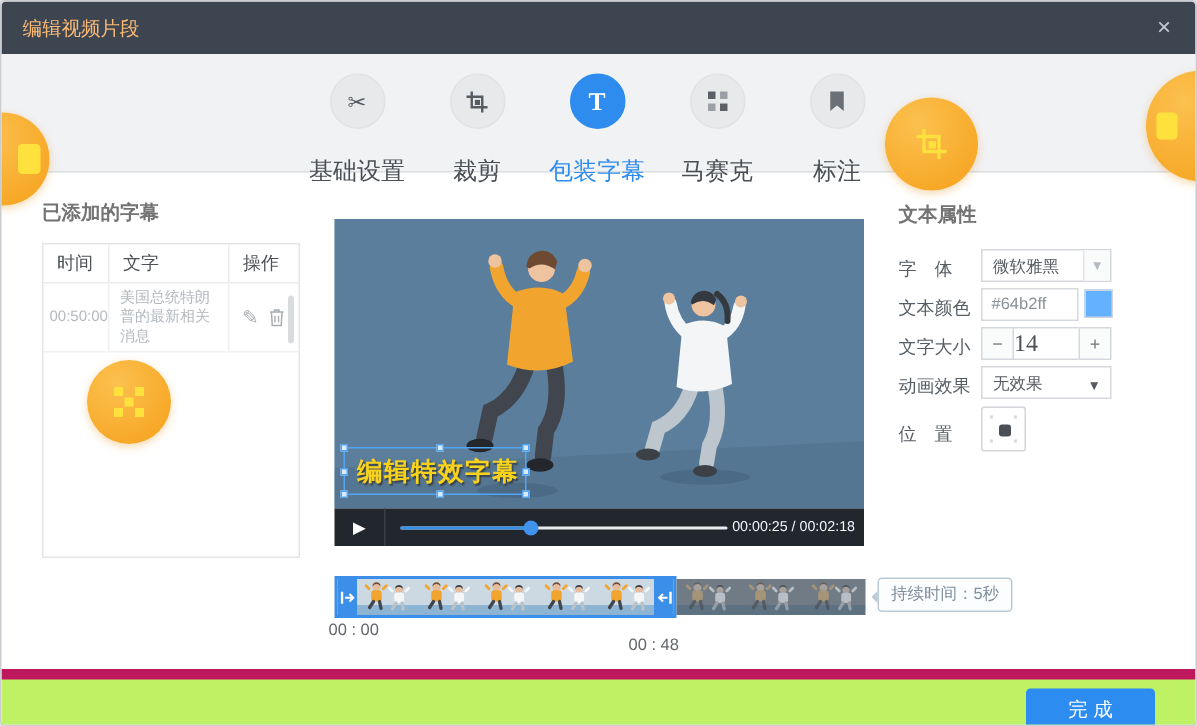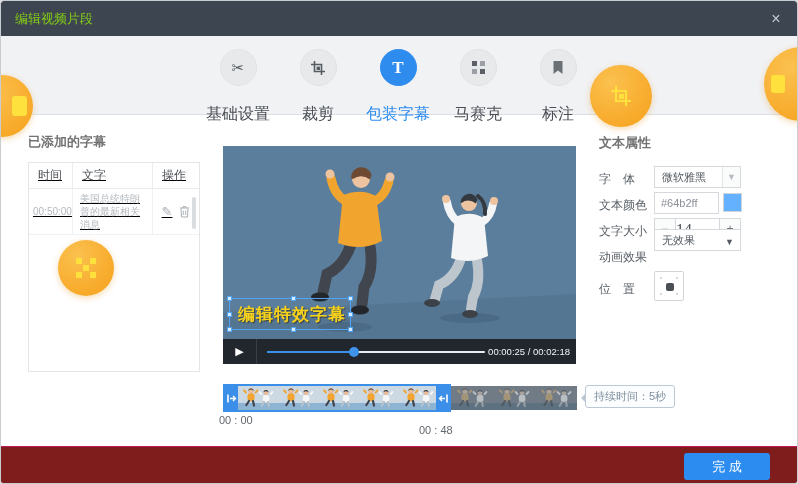--- a/index.html
+++ b/index.html
@@ -3,41 +3,41 @@
 <meta charset="utf-8">
 <style>
   * { margin:0; padding:0; box-sizing:border-box; }
   body { font-family:"Liberation Sans","DejaVu Sans",sans-serif; background:#dfe2e6; }
   .dialog { position:relative; width:798px; height:484px; background:#ffffff; overflow:hidden;
             border:1px solid #c9ccd1; border-radius:3px; }
 
   
   .titlebar { position:absolute; left:0; top:0; width:100%; height:35px; background:#3d4551;
               border-radius:3px 3px 0 0; }
-  .titlebar .title { position:absolute; left:14px; top:0; line-height:35px; font-size:13px; color:#84cc16; }
+  .titlebar .title { position:absolute; left:14px; top:0; line-height:35px; font-size:13px; color:#fdba74; }
   .close-btn { position:absolute; right:10px; top:7px; width:22px; height:22px; line-height:22px;
                text-align:center; font-size:16px; color:#c4cad2; cursor:pointer; }
 
   
   .toolbar { position:absolute; left:0; top:35px; width:100%; height:79px; background:#f1f2f4;
              border-bottom:1px solid #dcdfe3; }
   .tabs { position:absolute; left:197px; top:13px; display:flex; }
   .tab { width:80px; display:flex; flex-direction:column; align-items:center; cursor:pointer; }
   .tab .circle { width:37px; height:37px; border-radius:50%; background:#e8e9eb; border:1px solid #e0e2e5;
                  display:flex; align-items:center; justify-content:center; color:#565c63; font-size:15px; }
   .tab .tab-label { margin-top:18px; font-size:16px; color:#4a4f55; }
   .tab.active .circle { background:#2e8cee; border-color:#2e8cee; color:#ffffff; }
   .tab.active .tab-label { color:#2e8cee; }
   .ticon { display:block; }
   .t-letter { font-family:"Liberation Serif","DejaVu Serif",serif; font-weight:bold; font-size:17px; }
 
   
   .panel-title { position:absolute; font-size:13px; font-weight:bold; color:#737373; }
   .sub-table { position:absolute; left:27px; top:161px; width:172px; height:210px;
-               border:1px solid #e3e5e8; background:#fff;text-decoration:underline; }
+               border:1px solid #e3e5e8; background:#fff; }
   .sub-head { display:flex; height:26px; border-bottom:1px solid #e8eaec; }
   .sub-head .hc { font-size:12px; color:#4c5157; line-height:25px; padding-left:9px; }
   .hc1 { width:44px; border-right:1px solid #ececee; }
   .hc2 { width:80px; border-right:1px solid #ececee; }
   .hc3 { flex:1; }
   .sub-row { display:flex; height:46px; border-bottom:1px solid #f0f1f3; }
   .sub-row .c1 { width:44px; border-right:1px solid #f0f1f2; font-size:10px; color:#b3b9bf;
                  display:flex; align-items:center; padding-left:4px; }
   .sub-row .c2 { width:80px; border-right:1px solid #f0f1f2; font-size:10px; color:#b3b9bf;
                  line-height:13px; display:flex; align-items:center; padding:0 4px 0 7px; }
@@ -74,21 +74,21 @@
                    background:#fafbfb; color:#b6bcc2; font-size:9px; text-align:center; line-height:20px; cursor:pointer; }
   .inp-color { top:191px; width:65px; }
   .inp-color .inp-text { position:absolute; left:6px; top:4px; font-size:11px; color:#8a9097; }
   .swatch { position:absolute; left:722px; top:192px; width:19px; height:19px; background:#64b2ff;
             border:1px solid #cfd5da; cursor:pointer; }
   .stepper { top:217px; left:653px; position:absolute; display:flex; }
   .step-btn { width:22px; height:22px; border:1px solid #d5d9dd; background:#fafbfb; font-size:12px;
               color:#70767c; text-align:center; line-height:20px; cursor:pointer; }
   .step-val { width:43px; height:22px; border-top:1px solid #d5d9dd; border-bottom:1px solid #d5d9dd;
               background:#fff; font-size:16px; color:#4c5157; text-align:left; line-height:21px;font-family:Liberation Serif, serif; }
-  .sel-anim { top:228px; width:87px; cursor:pointer; }
+  .sel-anim { top:243px; width:87px; cursor:pointer; }
   .sel-anim .dk-arrow { position:absolute; right:6px; top:7px; font-size:9px; color:#555b61; }
   .pos-box { position:absolute; left:653px; top:270px; width:30px; height:30px; border:1px solid #d2d6da;
              border-radius:2px; background:#fff; cursor:pointer; }
   .pos-dot { position:absolute; left:11px; top:11px; width:8px; height:8px; background:#4a4f55; border-radius:2px; }
   .pos-corner { position:absolute; width:2px; height:2px; background:#d8d8d8; }
   .pc1{left:5px;top:5px;} .pc2{right:5px;top:5px;} .pc3{left:5px;bottom:5px;} .pc4{right:5px;bottom:5px;}
 
   
   .tl-selected { position:absolute; left:222px; top:383px; width:228px; height:28px;
                  border:2px solid #3b8fe9; background:linear-gradient(to bottom,#ccd8e2 72%,#8db4d2 72%); cursor:grab; }
@@ -101,22 +101,22 @@
   .tl-dim { position:absolute; left:450px; top:385px; width:126px; height:24px;
             background:linear-gradient(to bottom,#707b85 72%,#5d7180 72%); overflow:hidden; display:flex; cursor:pointer; }
   .tl-dim .fr { width:42px; height:24px; flex:none; opacity:.55; filter:saturate(.5); }
   .tl-time { position:absolute; top:413px; font-size:11px; color:#63686e; }
   .tooltip { position:absolute; left:584px; top:384px; width:90px; height:23px; border:1px solid #bcc9d4;
              border-radius:3px; background:#fcfdfe; font-size:11px; color:#7e8f9f; text-align:center; line-height:21px; }
   .tooltip:before { content:""; position:absolute; left:-5px; top:8px; border:4px solid transparent;
                     border-right-color:#bcc9d4; border-left:none; }
 
   
-  .footer { position:absolute; left:0; top:445px; width:100%; height:38px; background:#7f1d1d;
-            border-top:1px solid #be185d; }
+  .footer { position:absolute; left:0; top:445px; width:100%; height:38px; background:#bef264;
+            border-top:7px solid #be185d; }
   .done-btn { position:absolute; left:683px; top:6px; width:86px; height:27px; background:#2d8cf0;
               border:none; border-radius:3px; color:#fff; font-size:13px; cursor:pointer; }
 
   
   .badge { position:absolute; border-radius:50%; z-index:50;
            background:radial-gradient(circle at 35% 28%, #fbc14f 0%, #f7a827 75%);
            box-shadow:0 2px 6px rgba(230,150,30,.35); display:flex; align-items:center; justify-content:center; }
   .badge-left { left:-30px; top:74px; width:62px; height:62px; }
   .badge-crop { left:589px; top:64px; width:62px; height:62px; }
   .badge-right { left:763px; top:46px; width:74px; height:74px; }

